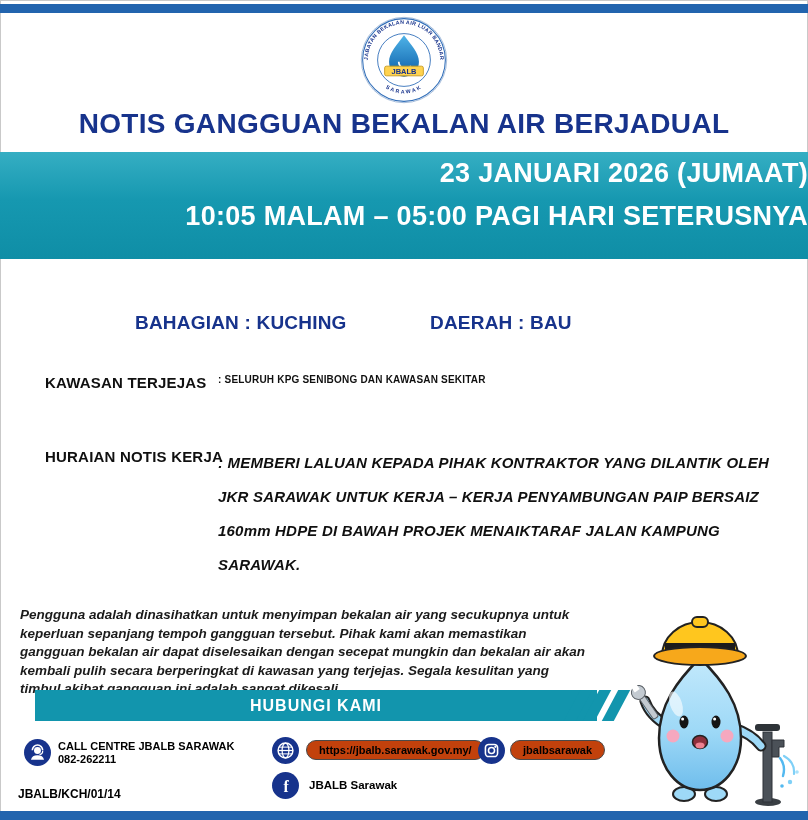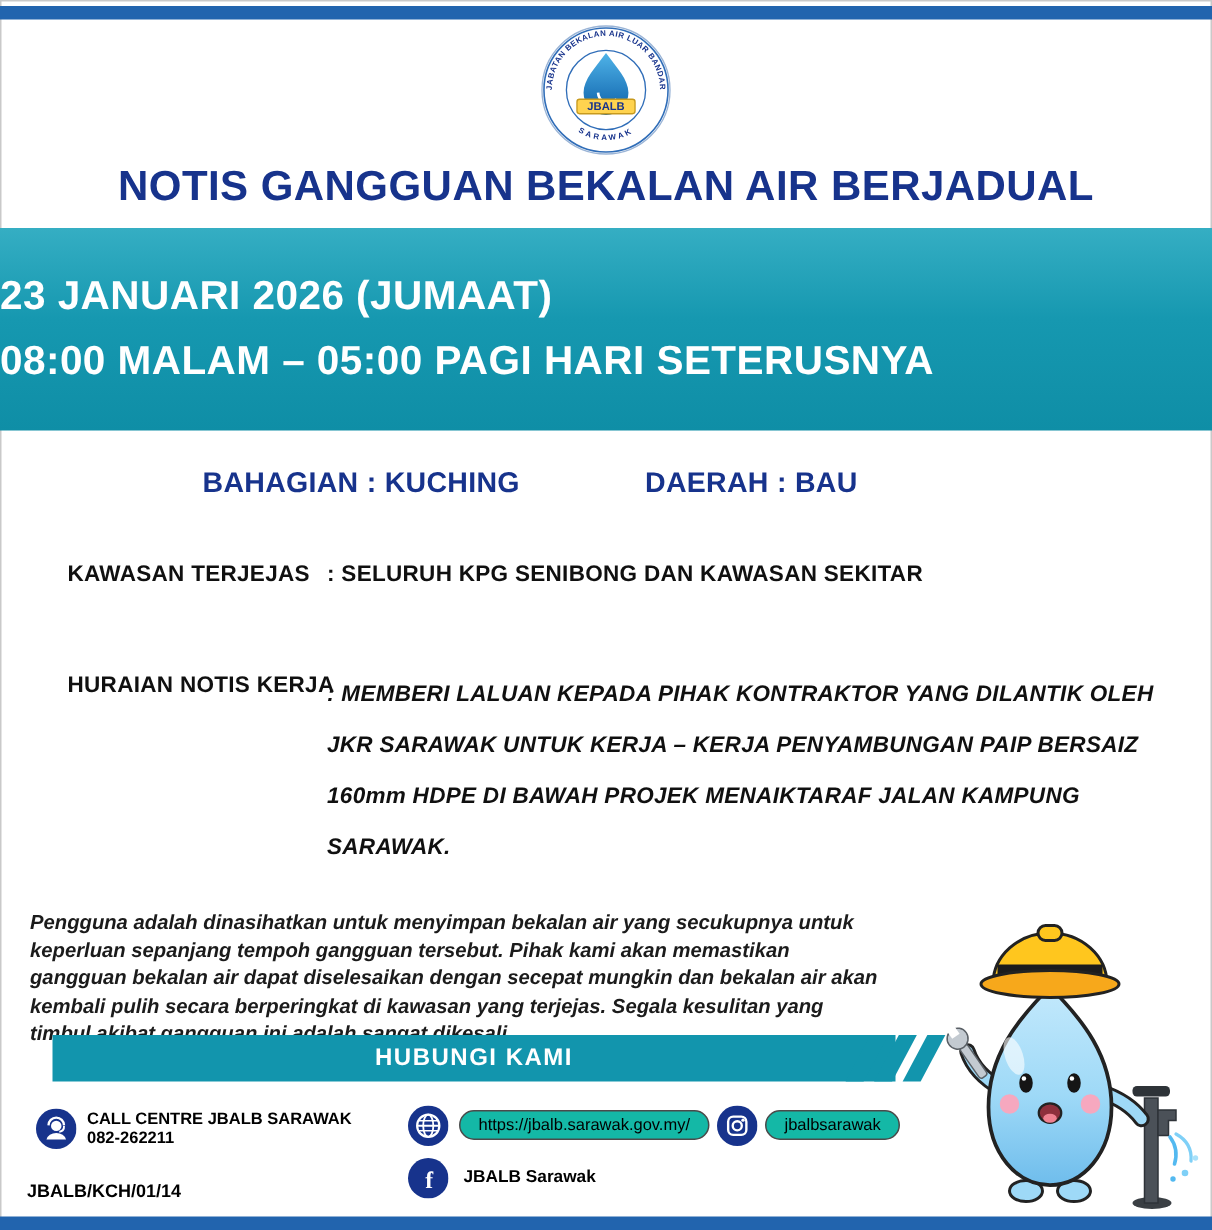--- a/index.html
+++ b/index.html
@@ -15,35 +15,35 @@
     box-shadow:inset 0 0 0 1px #c9c9c9;
   }
   .topbar{position:absolute;top:4px;left:0;right:0;height:9px;background:var(--barblue);}
   .bottombar{position:absolute;bottom:0;left:0;right:0;height:9px;background:var(--barblue);}
   .logo{position:absolute;top:16px;left:50%;transform:translateX(-50%);width:88px;height:88px;}
   .title{
     position:absolute;top:108px;left:0;right:0;text-align:center;
     font-size:28px;font-weight:800;color:var(--navy);letter-spacing:.3px;
   }
   .banner{
-    position:absolute;top:152px;left:0;right:0;height:135px;
+    position:absolute;top:152px;left:0;right:0;height:107px;
     background:linear-gradient(180deg,#35aec3 0%,#1698b0 45%,#0f8ea6 100%);
-    color:#fff;text-align:left;padding-top:24px;
+    color:#fff;text-align:right;
   }
   .banner div{font-size:27px;font-weight:800;line-height:43px;letter-spacing:.3px;}
   .region-row{position:absolute;top:312px;left:0;right:0;height:26px;}
   .region-item{position:absolute;font-size:19px;font-weight:800;color:var(--navy);letter-spacing:.2px;}
   .region-bahagian{left:135px;}
   .region-daerah{left:430px;text-align:right;}
   .field-label{
     position:absolute;left:45px;font-size:15px;font-weight:800;color:var(--textdark);letter-spacing:.2px;
   }
   .kawasan-label{top:374px;}
   .kawasan-value{
-    position:absolute;left:218px;top:374px;font-size:15px;font-weight:800;color:var(--textdark);letter-spacing:.2px;
+    position:absolute;left:218px;top:374px;font-size:10px;font-weight:800;color:var(--textdark);letter-spacing:.2px;
   }
   .huraian-label{top:448px;}
   .huraian-value{position:absolute;left:218px;top:446px;width:566px;font-style:italic;}
   .huraian-value .hline{font-size:15px;font-weight:800;color:var(--textdark);line-height:34px;letter-spacing:.2px;}
   .disclaimer{
     position:absolute;left:20px;top:606px;width:566px;
     font-size:13.5px;font-style:italic;color:#1b1b1b;line-height:18.5px;font-weight:700;
   }
   .contact-bar{
     position:absolute;left:0;top:690px;width:562px;height:31px;background:var(--teal);
@@ -53,21 +53,21 @@
   .stripe{position:absolute;top:690px;height:31px;width:12px;background:var(--teal);transform:skewX(-28deg);}
   .stripe1{left:572px;}.stripe2{left:591px;}.stripe3{left:610px;}
   .cicon{position:absolute;width:27px;height:27px;}
   .icon-phone{left:24px;top:739px;}
   .icon-globe{left:272px;top:737px;}
   .icon-instagram{left:478px;top:737px;}
   .icon-facebook{left:272px;top:772px;}
   .call-text{position:absolute;left:58px;top:740px;font-size:11px;font-weight:800;color:#000;line-height:13px;}
   .pill{
     position:absolute;display:inline-block;border:1.5px solid #4a4a4a;border-radius:11px;
-    padding:3px 12px;font-size:11px;font-weight:400;color:#000;background:#14b8a6;text-align:right;
+    padding:3px 12px;font-size:11px;font-weight:700;color:#000;background:#c2410c;text-align:right;
   }
   .pill-web{left:306px;top:740px;}
   .pill-ig{left:510px;top:740px;}
   .fb-text{position:absolute;left:309px;top:779px;font-size:11.5px;font-weight:700;color:#000;}
   .ref{position:absolute;left:18px;top:787px;font-size:12px;font-weight:800;color:#000;}
   .mascot{position:absolute;left:628px;top:606px;width:175px;height:205px;}
 </style>
 </head>
 <body>
 
@@ -96,21 +96,21 @@
     <path d="M50,22 C42,33 33,42 33,52 a17,17 0 0 0 34,0 C67,42 58,33 50,22 Z" fill="url(#dropG)"></path>
     <path d="M44,52 a8,8 0 0 0 14,5" stroke="#ffffff" stroke-width="2" fill="none"></path>
     <rect x="28" y="57" width="44" height="11" rx="2" fill="#ffd34f" stroke="#c79a1e" stroke-width="1"></rect>
     <text x="50" y="65.5" font-size="8.5" font-weight="bold" fill="#17338c" text-anchor="middle">JBALB</text>
   </svg>
 
   <h1 class="title">NOTIS GANGGUAN BEKALAN AIR BERJADUAL</h1>
 
   <div class="banner">
     <div>23 JANUARI 2026 (JUMAAT)</div>
-    <div>08:00 MALAM – 05:00 PAGI HARI SETERUSNYA</div>
+    <div>10:05 MALAM – 05:00 PAGI HARI SETERUSNYA</div>
   </div>
 
   <div class="region-row">
     <div class="region-item region-bahagian">BAHAGIAN : KUCHING</div>
     <div class="region-item region-daerah">DAERAH : BAU</div>
   </div>
 
   <div class="field-label kawasan-label">KAWASAN TERJEJAS</div>
   <div class="kawasan-value">: SELURUH KPG SENIBONG DAN KAWASAN SEKITAR</div>
 

